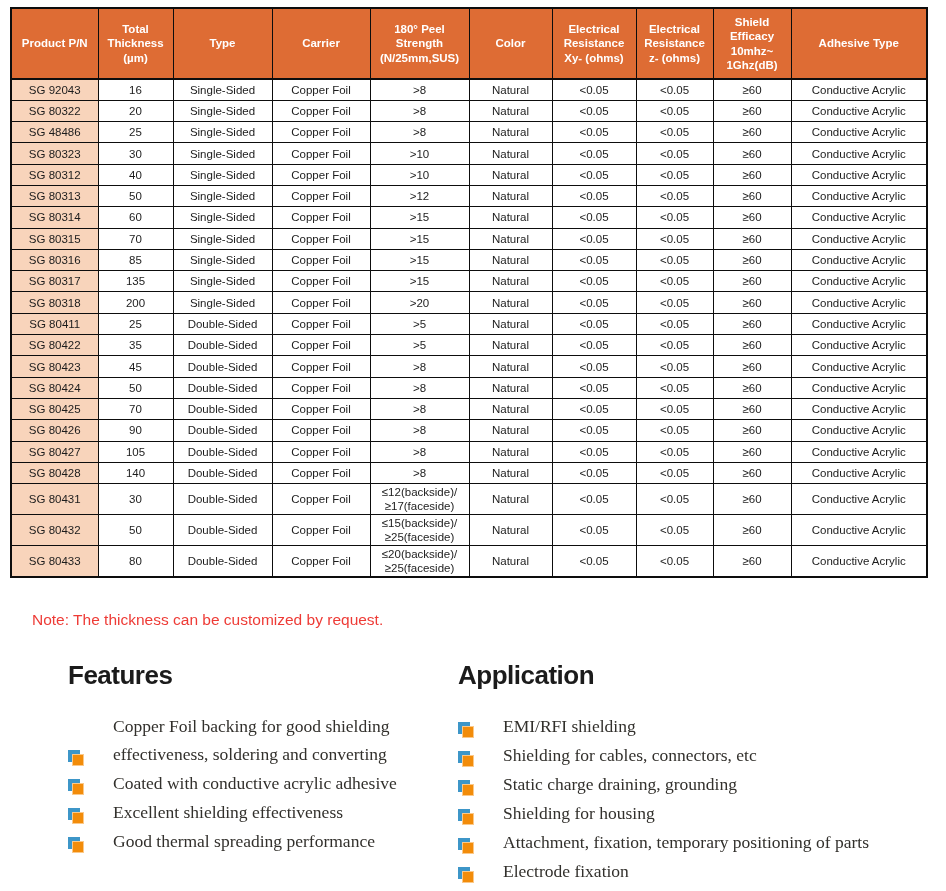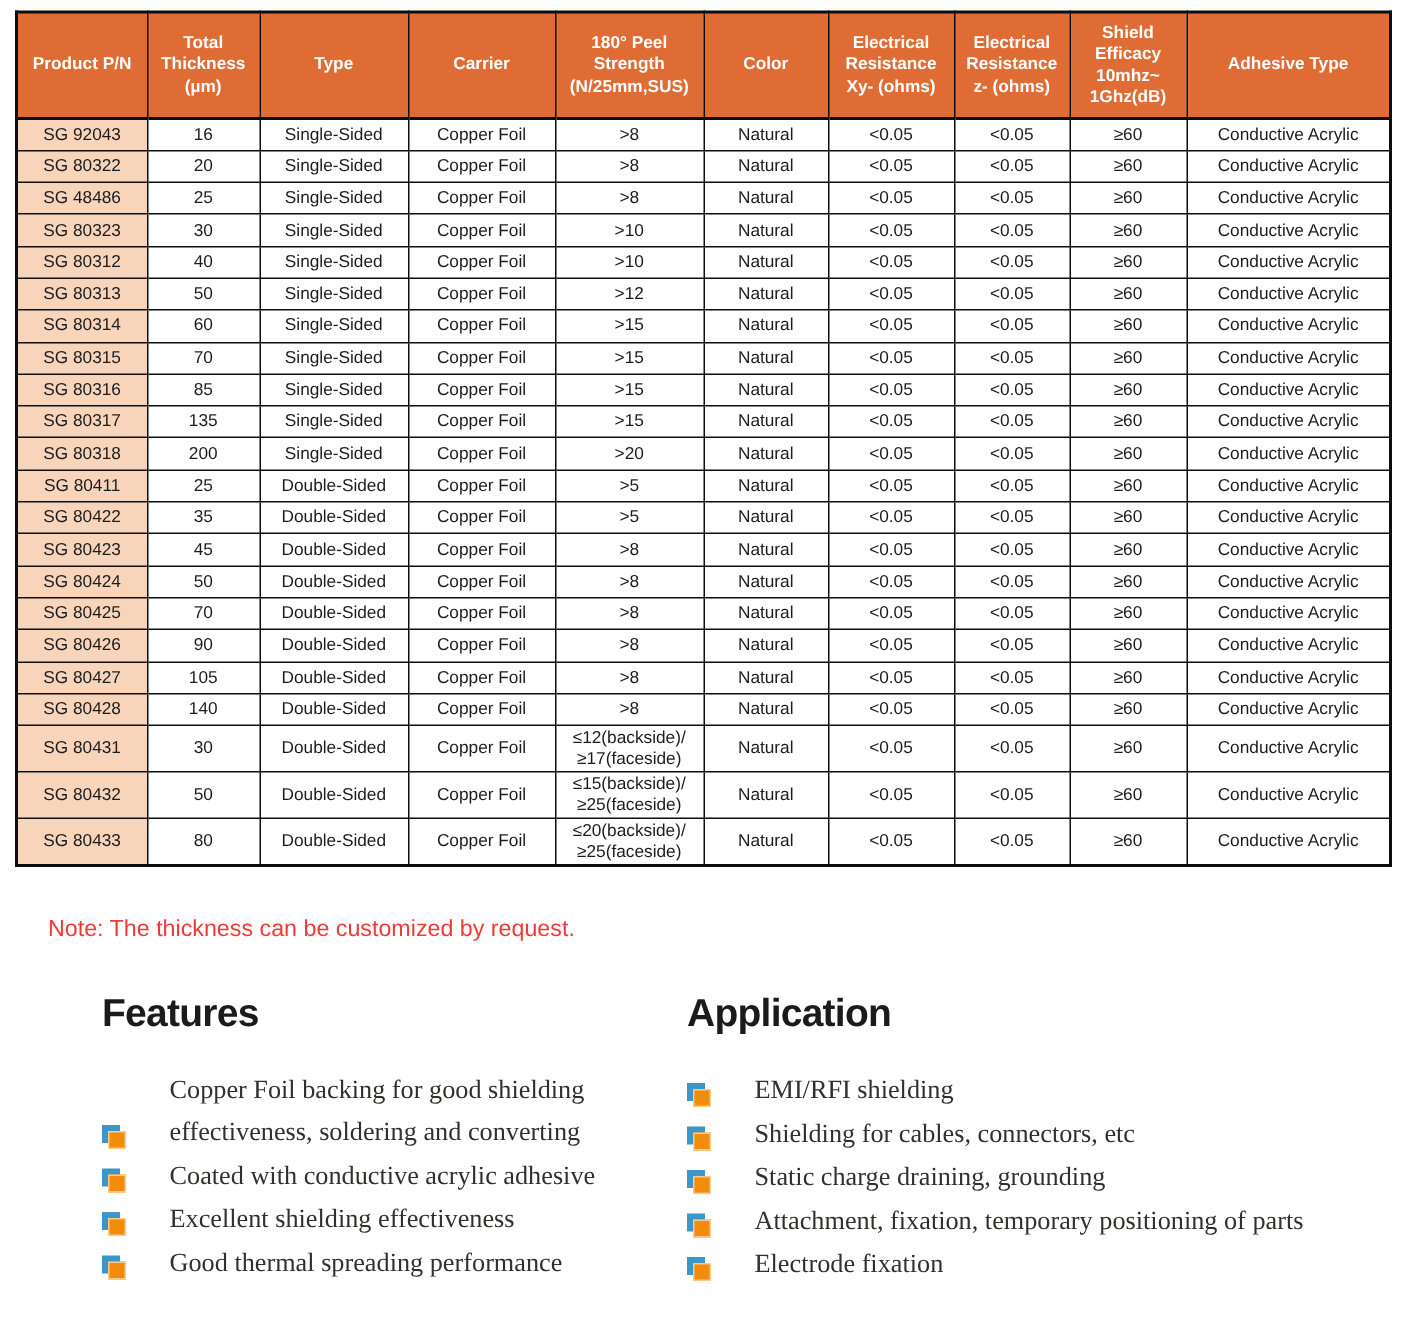--- a/index.html
+++ b/index.html
@@ -457,20 +457,27 @@
             <span class="sq-blue"></span>
             <span class="sq-orange"></span>
           </span>
           <span class="bullet-text">Static charge draining, grounding</span>
         </li>
         <li>
           <span class="bullet">
             <span class="sq-blue"></span>
             <span class="sq-orange"></span>
           </span>
+          <span class="bullet-text">Shielding for housing</span>
+        </li>
+        <li>
+          <span class="bullet">
+            <span class="sq-blue"></span>
+            <span class="sq-orange"></span>
+          </span>
           <span class="bullet-text">Attachment, fixation, temporary positioning of parts</span>
         </li>
         <li>
           <span class="bullet">
             <span class="sq-blue"></span>
             <span class="sq-orange"></span>
           </span>
           <span class="bullet-text">Electrode fixation</span>
         </li>
       </ul>

